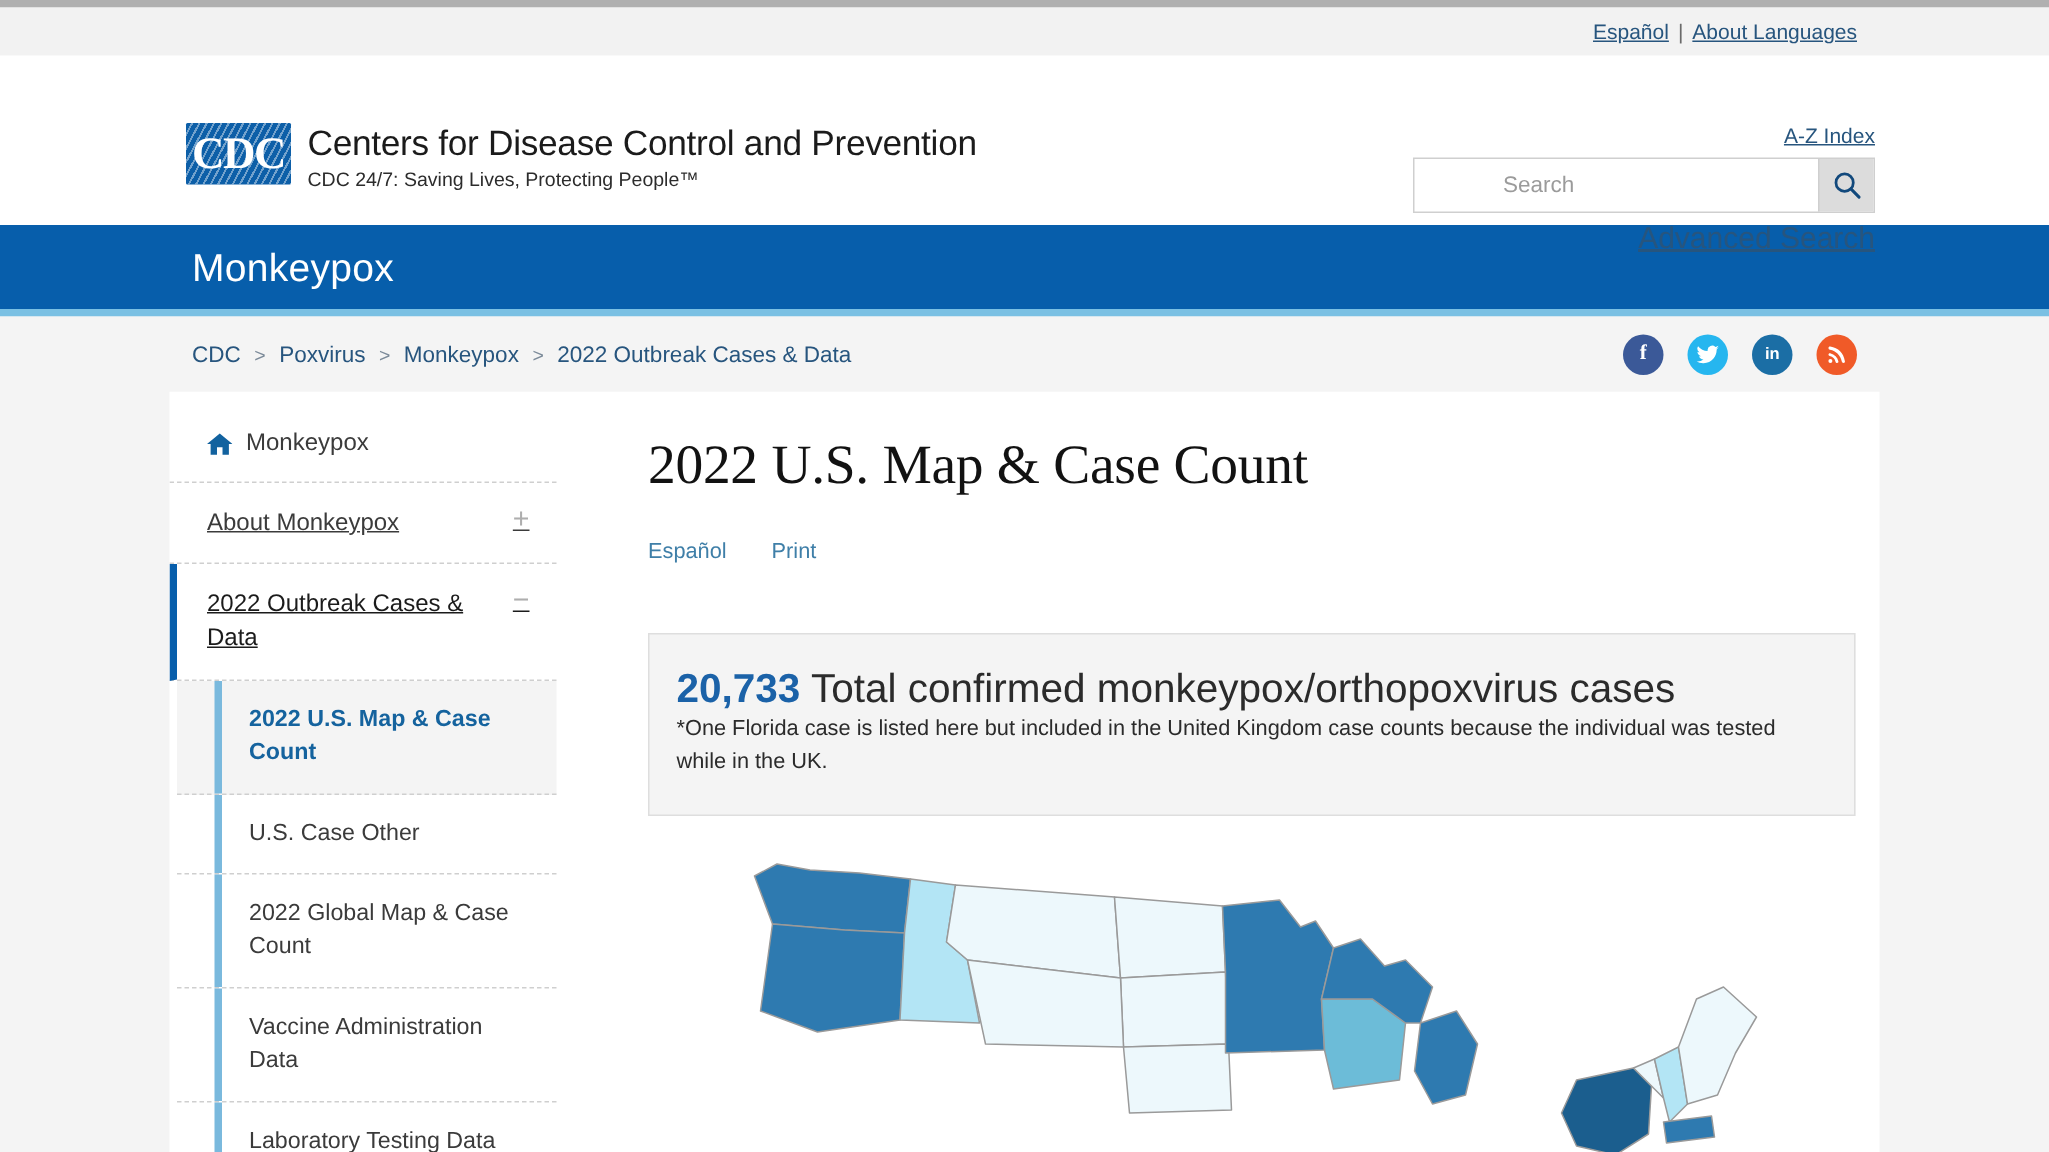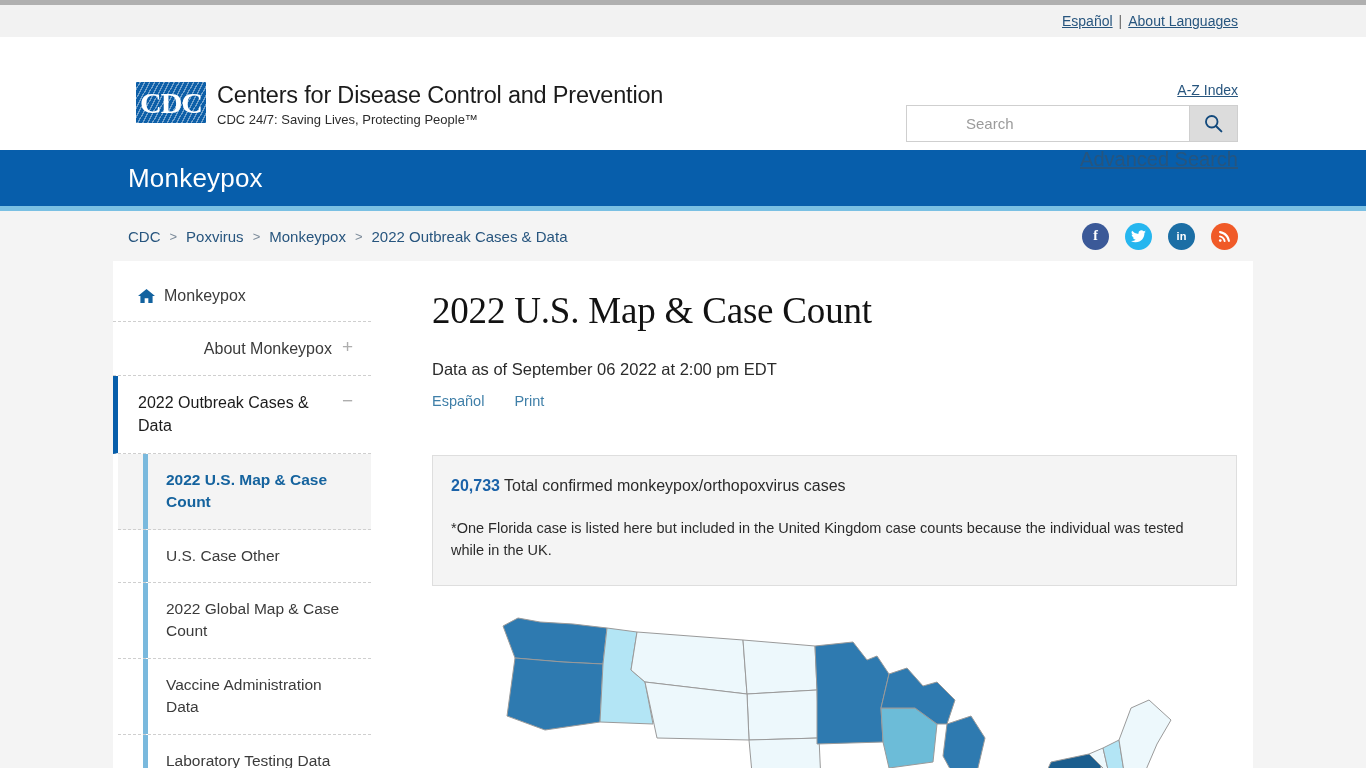--- a/index.html
+++ b/index.html
@@ -26,21 +26,21 @@
   .lang-bar a { color: #27557e; text-decoration: underline; }
   .lang-sep { color: #6a6a6a; padding: 0 6px; }
 
   
   .header {
     background: #ffffff;
     height: 113px;
     position: relative;
   }
   .logo-wrap {
-    position: absolute; left: 136px; top: 45px;
+    position: absolute; left: 124px; top: 45px;
     display: flex; align-items: flex-start;
   }
   .cdc-mark {
     width: 70px; height: 41px;
     background: #0d5fa8;
     position: relative; overflow: hidden;
     border-radius: 1px;
     flex: 0 0 auto;
   }
   .cdc-mark .stripes {
@@ -62,21 +62,21 @@
   }
   .logo-text { margin-left: 11px; padding-top: 1px; }
   .logo-title {
     font-size: 23.5px; color: #1b1b1b; line-height: 1.08;
     letter-spacing: -0.2px; white-space: nowrap;
   }
   .logo-tag {
     font-size: 13px; color: #2c2c2c; margin-top: 4px; white-space: nowrap;
   }
 
-  .search-zone { position: absolute; right: 128px; top: 45px; width: 332px; text-align: right; }
+  .search-zone { position: absolute; right: 116px; top: 45px; width: 308px; text-align: right; }
   .az-index { font-size: 14px; }
   .az-index a { color: #27557e; text-decoration: underline; }
   .search-row {
     margin-top: 7px;
     display: flex; height: 37px;
     border: 1px solid #cfcfcf; background: #fff; padding-left: 48px;
   }
   .search-input {
     flex: 1; border: 0; outline: none;
     padding: 0 11px; font-size: 15px;
@@ -149,26 +149,26 @@
   .side-home {
     display: flex; align-items: center; gap: 9px;
     padding: 0 18px 16px 25px;
     font-size: 16px; color: #3b3b3b;
     border-bottom: 1px dashed #cfcfcf;
     margin: 0 14px 0 0;
   }
   .side-home a { color: #3b3b3b; text-decoration: none; }
 
   .side-item {
-    display: flex; align-items: flex-start; justify-content: flex-end;
+    display: flex; align-items: flex-start; justify-content: space-between;
     padding: 15px 18px 15px 25px;
     border-bottom: 1px dashed #cfcfcf;
     margin-right: 14px;
     font-size: 16px; color: #3b3b3b; line-height: 1.45;
-    position: relative; cursor: pointer;
+    position: relative; cursor: pointer; text-decoration: underline;
   }
   .side-item .toggle { color: #aeaeae; font-size: 19px; line-height: 1; padding-left: 10px; }
   .side-item.active {
     border-left: 5px solid #075eab;
     padding-left: 20px;
     color: #1b1b1b;
   }
   .side-sub-wrap { border-left: 5px solid transparent; }
   .side-sub {
     padding: 15px 18px 15px 48px;
@@ -196,21 +196,21 @@
   .data-as-of { font-size: 16.5px; color: #2b2b2b; margin-bottom: 14px; }
   .util-links { display: flex; gap: 30px; font-size: 14.5px; margin-bottom: 46px; }
   .util-links a { color: #3f7fa8; text-decoration: none; }
 
   .callout {
     border: 1px solid #dedede;
     background: #f4f4f4;
     padding: 21px 24px 24px 18px;
     margin-bottom: 26px;
   }
-  .callout-head { font-size: 16px; color: #2b2b2b; margin-bottom: 22px; }
+  .callout-head { font-size: 27px; color: #2b2b2b; }
   .callout-head .num { color: #1b62a8; font-weight: bold; }
   .callout-note { font-size: 14.5px; color: #2b2b2b; line-height: 1.52; }
 
   .map-area { display: flex; justify-content: center; }
   .map-area svg { display: block; }
 </style>
 </head>
 <body>
 
 <div class="top-rule"></div>
@@ -320,21 +320,20 @@
         <span>Vaccine Administration Data</span>
       </div>
       <div class="side-sub">
         <span>Laboratory Testing Data</span>
       </div>
     </div>
   </aside>
 
   <main class="main">
     <h2 class="page-title">2022 U.S. Map &amp; Case Count</h2>
-    <div class="data-as-of">Data as of September 06 2022 at 2:00 pm EDT</div>
     <div class="util-links">
       <a href="#">Español</a>
       <a href="#">Print</a>
     </div>
 
     <div class="callout">
       <div class="callout-head">
         <span class="num">20,733</span>
         <span>Total confirmed monkeypox/orthopoxvirus cases</span>
       </div>

